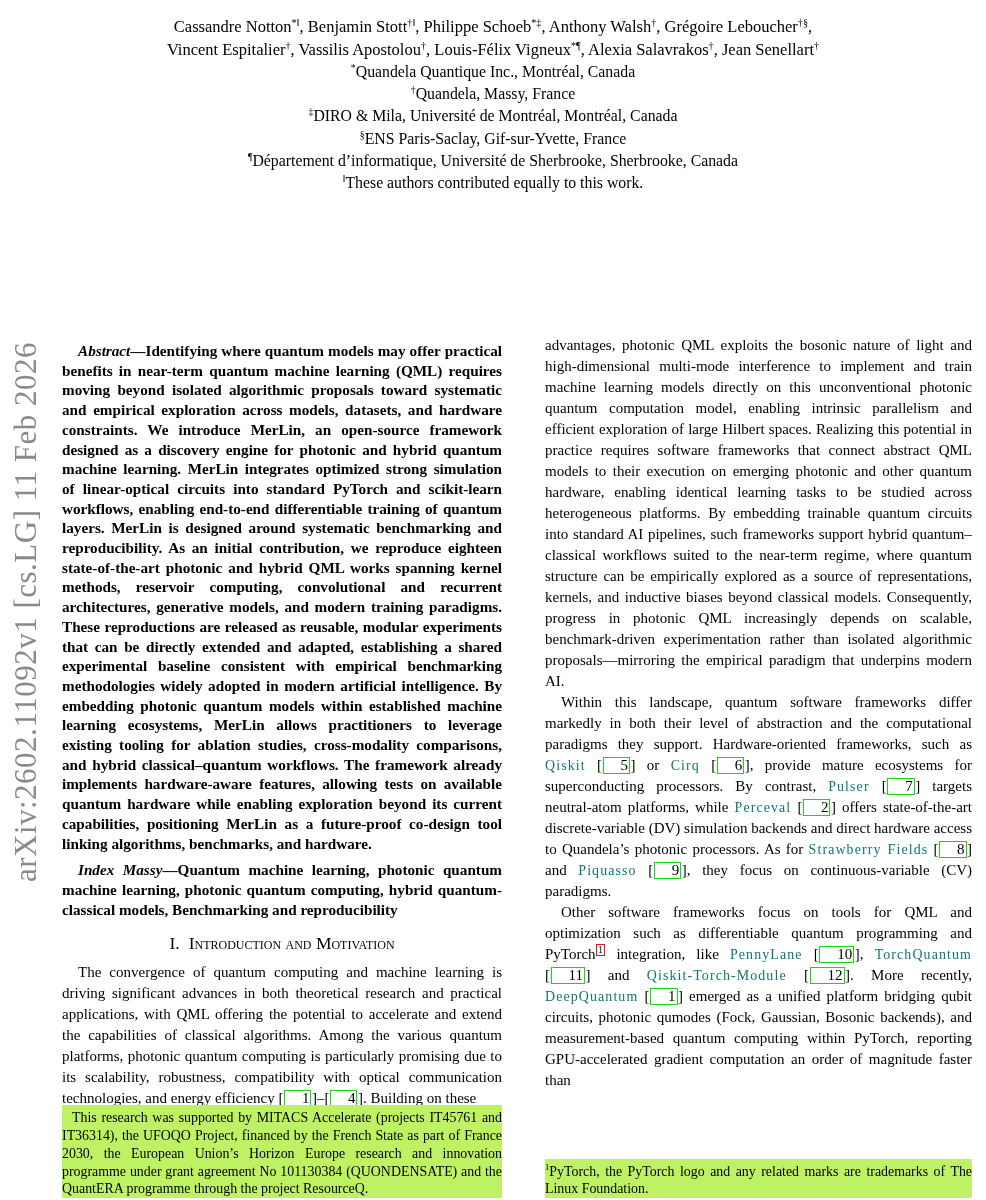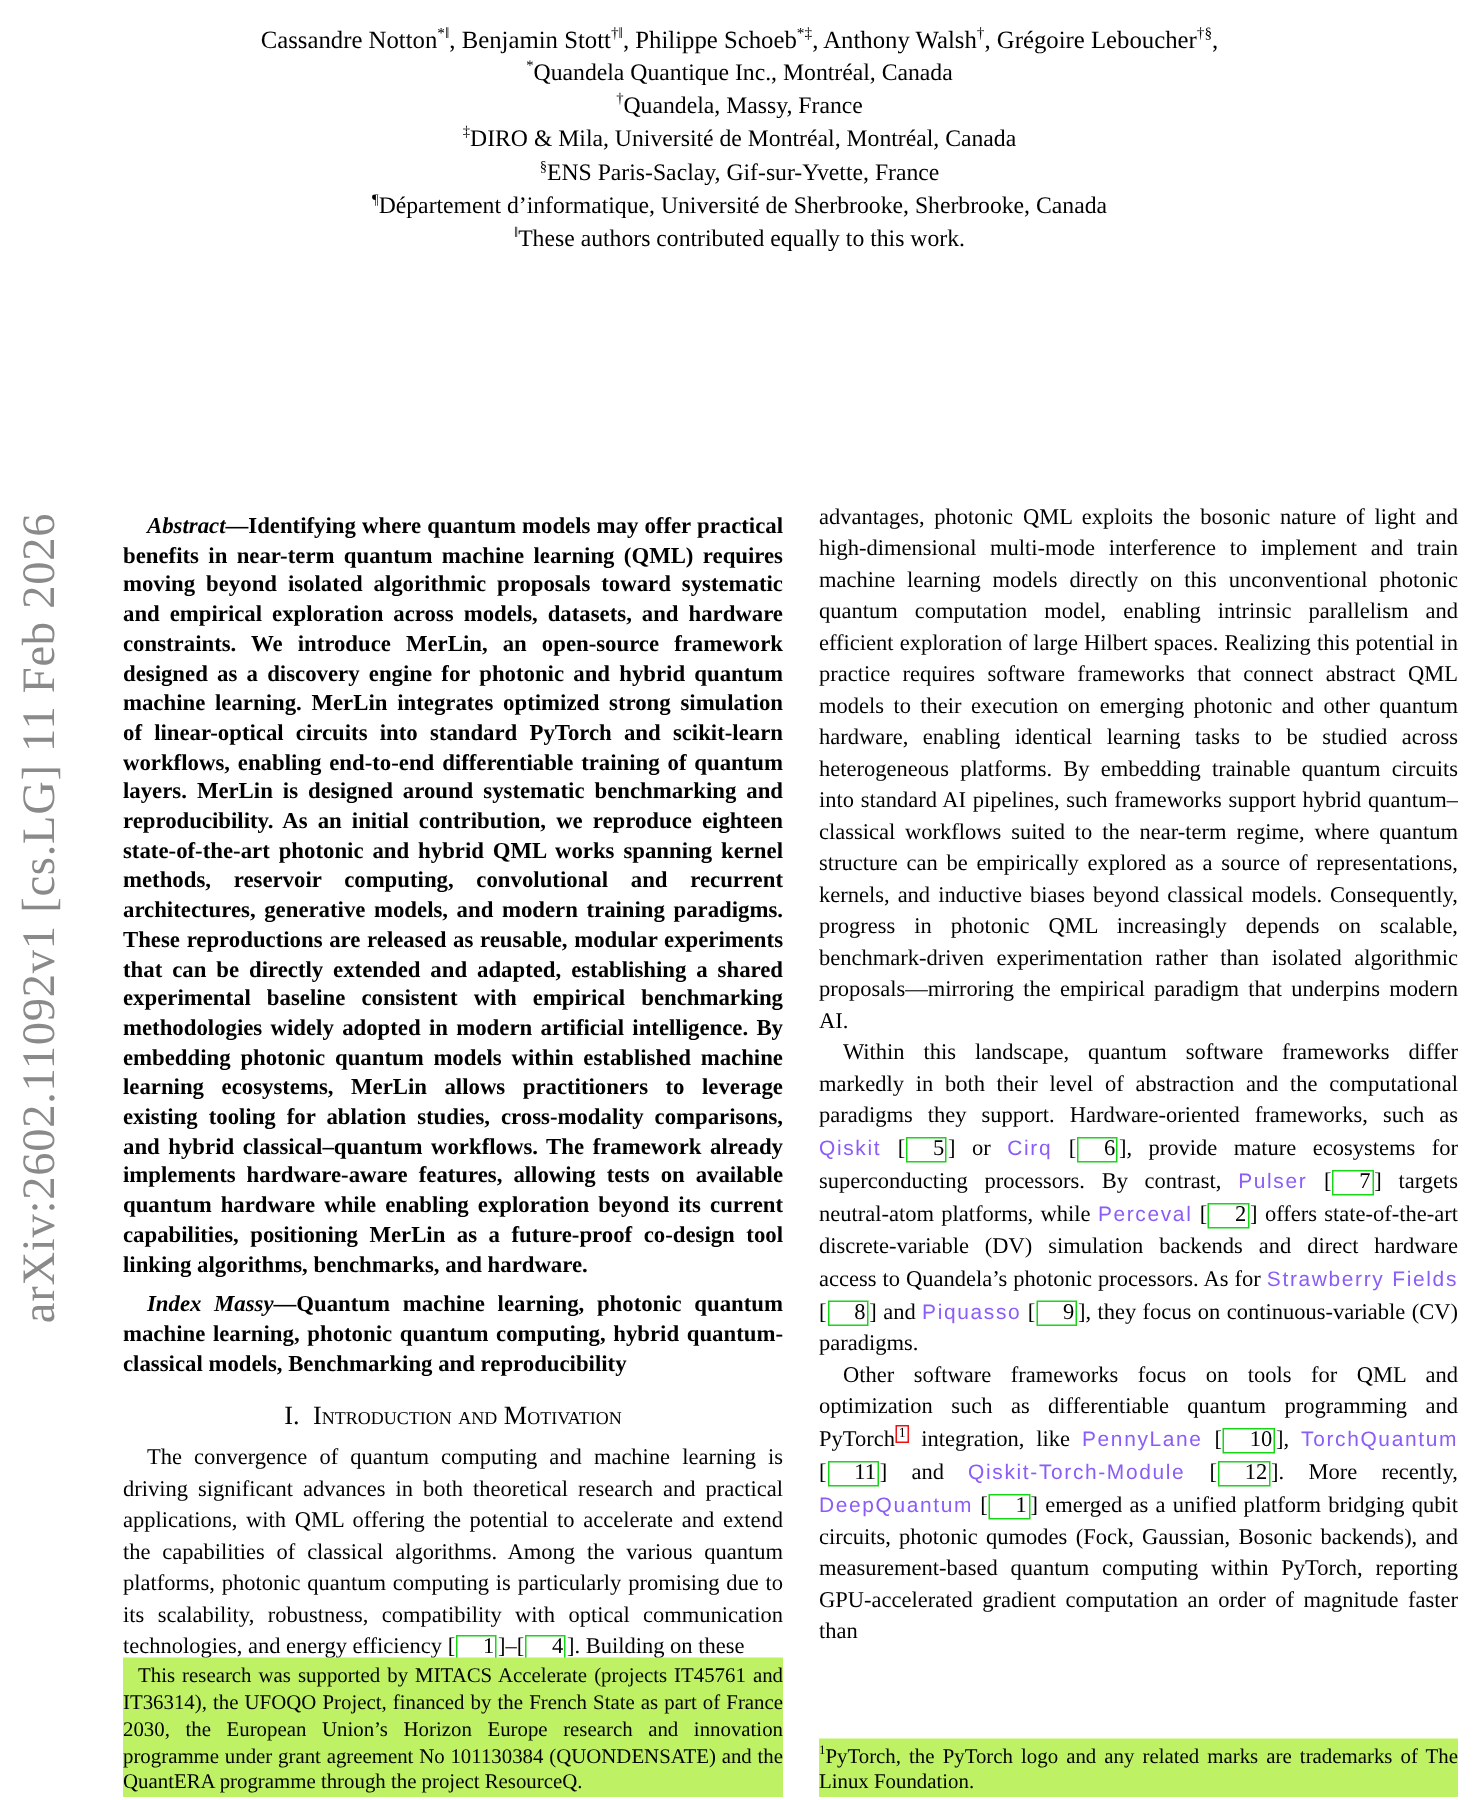--- a/index.html
+++ b/index.html
@@ -22,21 +22,21 @@
   .title{
     width:840px;margin:0 auto;padding-top:2px;
     text-align:center;font-size:38px;line-height:50px;
   }
   .authors-block{margin-top:15px;text-align:center;}
   .author-line{font-size:16.5px;line-height:23px;white-space:nowrap;}
   .affil-line{font-size:15.8px;line-height:22.2px;white-space:nowrap;}
   sup.marker{font-size:62%;vertical-align:super;line-height:0;}
   .cols{
     position:absolute;top:335px;bottom:0;left:62px;right:14px;
-    display:flex;gap:24px;margin-left:20px;
+    display:flex;gap:43px;
   }
   .col{position:relative;overflow:hidden;}
   .col-left{width:440px;}
   .col-right{width:442px;flex:1;}
   .abstract,.index-terms{
     font-weight:bold;font-size:15.2px;line-height:19.7px;
     text-align:justify;text-indent:16px;margin:0;
   }
   .abstract{margin-top:6px;}
   .index-terms{margin-top:7px;}
@@ -50,22 +50,22 @@
     font-size:15px;line-height:21px;text-align:justify;margin:0;
   }
   .para.indent{text-indent:16px;}
   .footnote{
     position:absolute;left:0;right:0;bottom:2px;background:#bef264;
     font-size:13.9px;line-height:17.7px;text-align:justify;
     padding-top:4px;margin:0;
   }
   .footnote.first-indent{text-indent:10px;}
   .code{
-    font-family:Liberation Sans, sans-serif;
-    font-size:0.93em;letter-spacing:1.1px;color:#8b5cf6;
+    font-family:Liberation Serif, serif;
+    font-size:0.93em;letter-spacing:1.1px;color:#0f766e;
   }
   .cite-wrap{white-space:nowrap;}
   .cite-box{
     display:inline-block;border:1.5px solid var(--cite-color);
     padding:0 1px;line-height:1.02;margin:0 0.5px;
   }
   sup.fnref-box{
     font-size:62%;vertical-align:super;line-height:0;
     border:1.5px solid var(--fnref-color);padding:0 1.5px;
   }
@@ -73,20 +73,21 @@
 </head>
 <body>
 
 <div>
 
   <div class="watermark">arXiv:2602.11092v1 [cs.LG] 11 Feb 2026</div>
 
 
   <div class="authors-block">
     <div class="author-line">Cassandre Notton<sup class="marker">*‖</sup>, Benjamin Stott<sup class="marker">†‖</sup>, Philippe Schoeb<sup class="marker">*‡</sup>, Anthony Walsh<sup class="marker">†</sup>, Grégoire Leboucher<sup class="marker">†§</sup>,</div>
+    <div class="author-line">Vincent Espitalier<sup class="marker">†</sup>, Vassilis Apostolou<sup class="marker">†</sup>, Louis-Félix Vigneux<sup class="marker">*¶</sup>, Alexia Salavrakos<sup class="marker">†</sup>, Jean Senellart<sup class="marker">†</sup></div>
     <div class="affil-line"><sup class="marker">*</sup>Quandela Quantique Inc., Montréal, Canada</div>
     <div class="affil-line"><sup class="marker">†</sup>Quandela, Massy, France</div>
     <div class="affil-line"><sup class="marker">‡</sup>DIRO &amp; Mila, Université de Montréal, Montréal, Canada</div>
     <div class="affil-line"><sup class="marker">§</sup>ENS Paris-Saclay, Gif-sur-Yvette, France</div>
     <div class="affil-line"><sup class="marker">¶</sup>Département d’informatique, Université de Sherbrooke, Sherbrooke, Canada</div>
     <div class="affil-line"><sup class="marker">‖</sup>These authors contributed equally to this work.</div>
   </div>
 
   <div class="cols">
 

